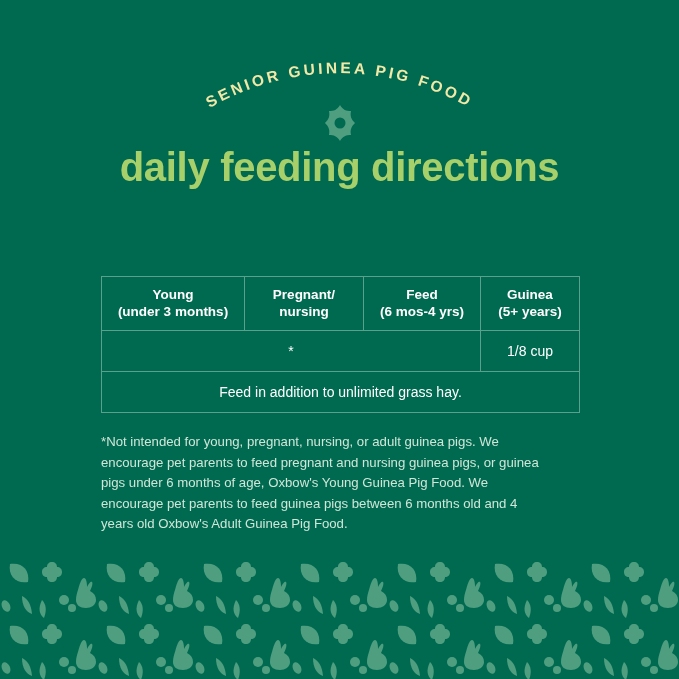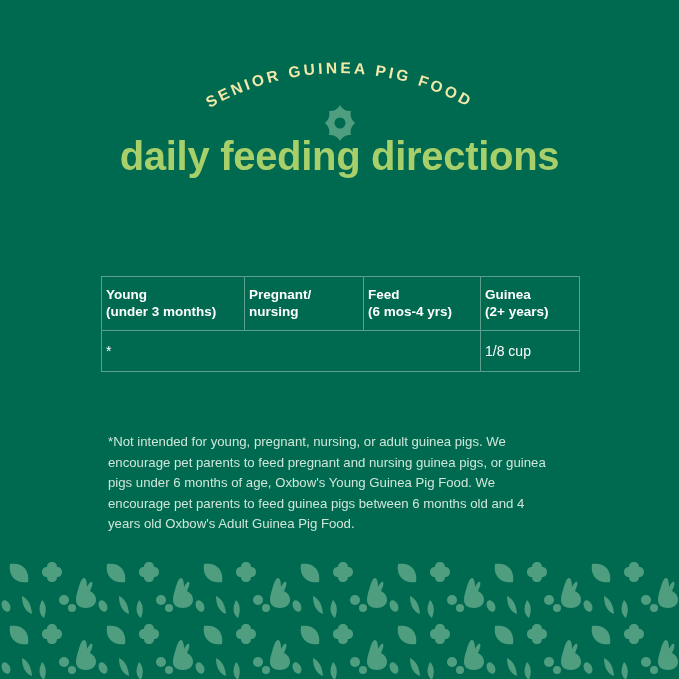--- a/index.html
+++ b/index.html
@@ -47,21 +47,21 @@
     position: absolute;
     top: 102px;
     left: 50%;
     transform: translateX(-50%);
     width: 42px;
     height: 42px;
   }
 
   .title {
     position: absolute;
-    top: 132px;
+    top: 143px;
     left: 0;
     width: 679px;
     text-align: center;
     font-size: 40px;
     line-height: 48px;
     font-weight: bold;
     color: #a8d06a;
     letter-spacing: -0.3px;
   }
 
@@ -73,21 +73,21 @@
     width: 478px;
   }
   table.feed {
     border-collapse: collapse;
     width: 478px;
     table-layout: fixed;
   }
   table.feed th, table.feed td {
     border: 1px solid #5aa08a;
     color: #ffffff;
-    text-align: left;
+    text-align: center;
     vertical-align: middle;
   }
   table.feed th {
     font-size: 13.5px;
     font-weight: bold;
     line-height: 17px;
     padding: 9px 4px 10px 4px;
   }
   table.feed td {
     font-size: 14px;
@@ -110,21 +110,21 @@
 
   .col-1 { width: 143px; }
   .col-2 { width: 119px; }
   .col-3 { width: 117px; }
   .col-4 { width: 99px; }
 
   
   .disclaimer {
     position: absolute;
     top: 432px;
-    left: 108px;
+    left: 101px;
     width: 452px;
     color: #cfe6d8;
     font-size: 13.2px;
     line-height: 20.5px;
     text-align: left;
   }
 
   
   .pattern-band {
     position: absolute;
@@ -180,29 +180,32 @@
           <th>
             <span>Pregnant/</span><br>
             <span>nursing</span>
           </th>
           <th>
             <span>Feed</span><br>
             <span>(6 mos-4 yrs)</span>
           </th>
           <th>
             <span>Guinea</span><br>
-            <span>(2+ years)</span>
+            <span>(5+ years)</span>
           </th>
         </tr>
       </thead>
       <tbody>
         <tr>
           <td class="star" colspan="3">*</td>
           <td class="amount">1/8 cup</td>
         </tr>
+        <tr>
+          <td class="footer-row" colspan="4">Feed in addition to unlimited grass hay.</td>
+        </tr>
       </tbody>
     </table>
   </div>
 
   <div class="disclaimer">*Not intended for young, pregnant, nursing, or adult guinea pigs. We encourage pet parents to feed pregnant and nursing guinea pigs, or guinea pigs under 6 months of age, Oxbow's Young Guinea Pig Food. We encourage pet parents to feed guinea pigs between 6 months old and 4 years old Oxbow's Adult Guinea Pig Food.</div>
 
   <div class="pattern-band">
     <svg width="679" height="123" viewBox="0 0 679 123" xmlns="http://www.w3.org/2000/svg">
       <defs>
         <pattern id="botanical" x="0" y="0" width="97" height="62" patternUnits="userSpaceOnUse">

